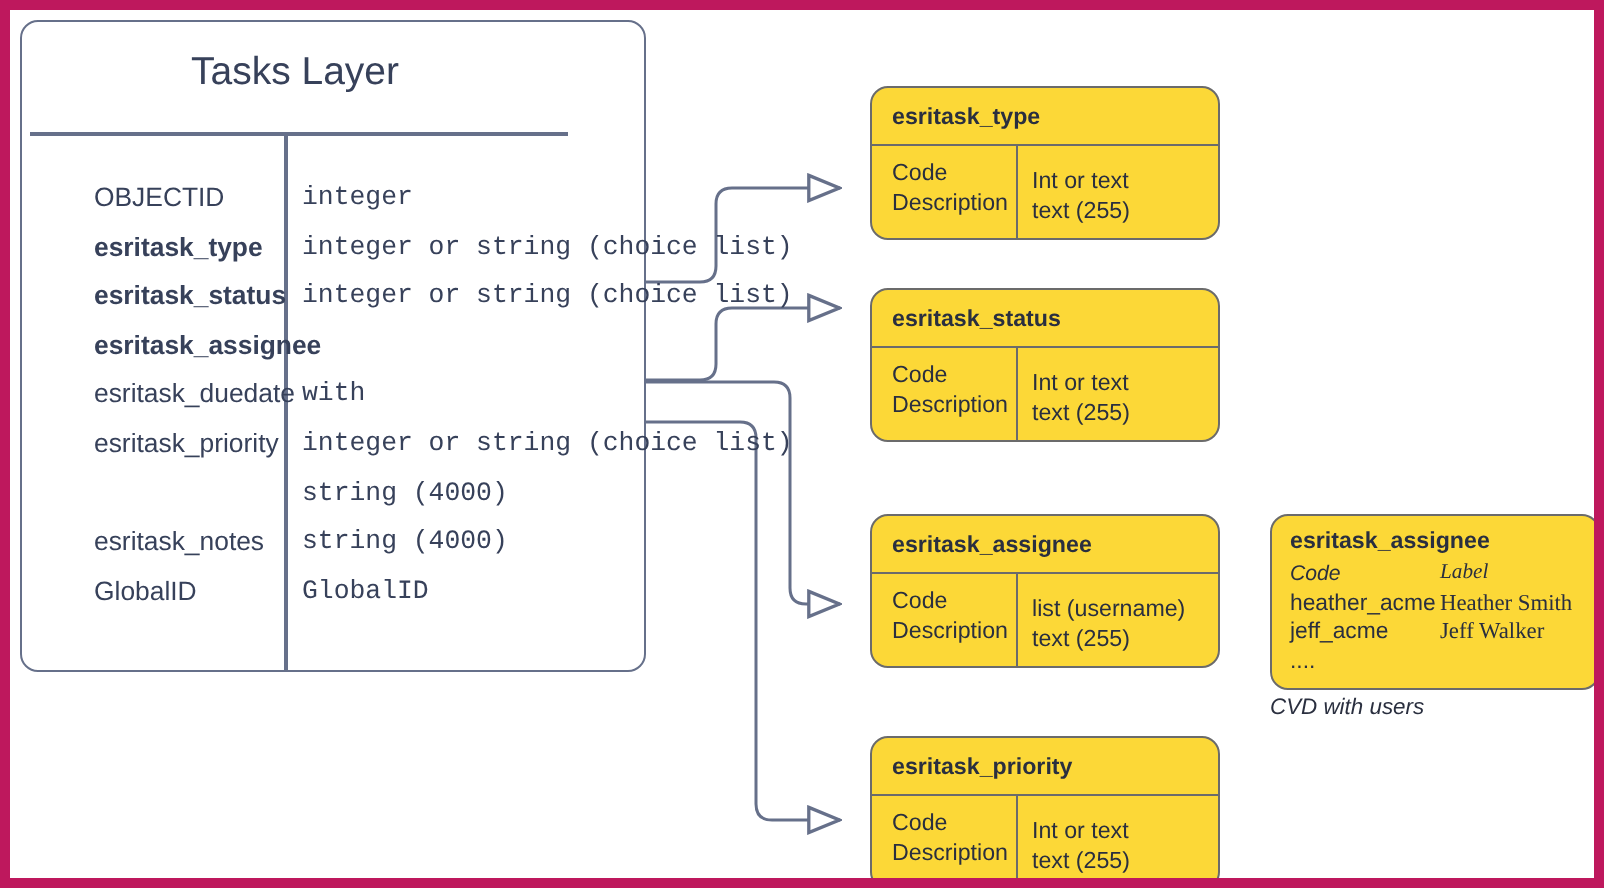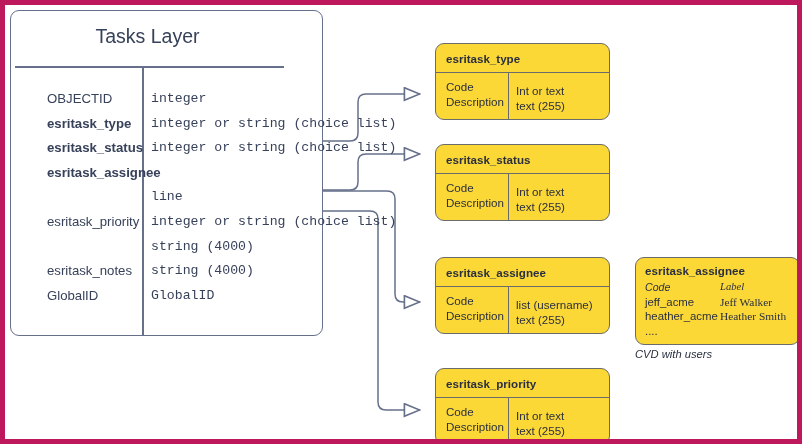--- a/index.html
+++ b/index.html
@@ -224,21 +224,22 @@
           <span class="field-type">integer or string (choice list)</span>
         </div>
         <div class="field-row bold">
           <span class="field-name">esritask_status</span>
           <span class="field-type">integer or string (choice list)</span>
         </div>
         <div class="field-row bold">
           <span class="field-name">esritask_assignee</span>
         </div>
         <div class="field-row">
-          <span class="field-type">line</span>
+          <span class="field-name">esritask_duedate</span>
+          <span class="field-type">with</span>
         </div>
         <div class="field-row">
           <span class="field-name">esritask_priority</span>
           <span class="field-type">integer or string (choice list)</span>
         </div>
         <div class="field-row">
           <span class="field-type">string (4000)</span>
         </div>
         <div class="field-row">
           <span class="field-name">esritask_notes</span>
@@ -308,26 +309,26 @@
   </div>
 
   <div class="dbox" id="cvd-box">
     <div class="cvd-title">esritask_assignee</div>
     <div class="cvd-table">
       <div class="cvd-row head">
         <span class="cvd-c1">Code</span>
         <span class="cvd-c2">Label</span>
       </div>
     <div class="cvd-row">
+          <span class="cvd-c1">heather_acme</span>
+          <span class="cvd-c2">Heather Smith</span>
+        </div>
+        <div class="cvd-row">
           <span class="cvd-c1">jeff_acme</span>
           <span class="cvd-c2">Jeff Walker</span>
-        </div>
-        <div class="cvd-row">
-          <span class="cvd-c1">heather_acme</span>
-          <span class="cvd-c2">Heather Smith</span>
         </div>
         <div class="cvd-row">
           <span class="cvd-c1">....</span>
           <span class="cvd-c2"></span>
         </div>
       </div>
   </div>
   <div id="cvd-caption">CVD with users</div>
 
 </div>

